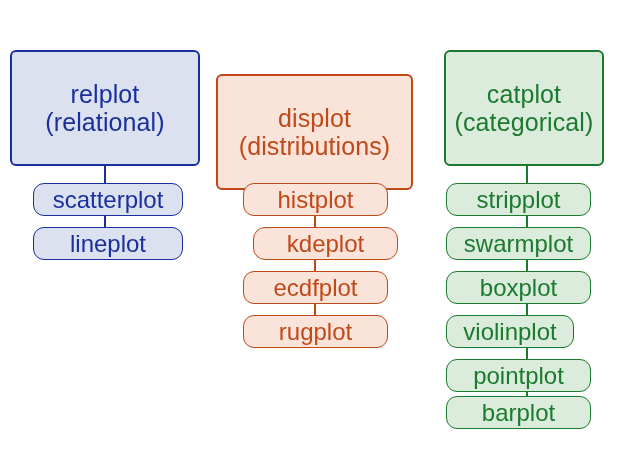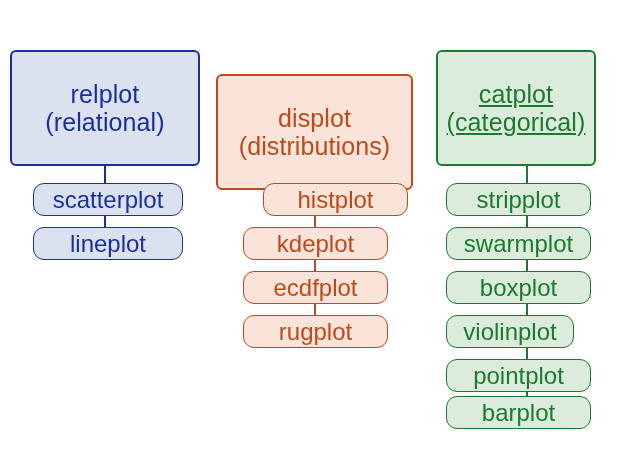--- a/index.html
+++ b/index.html
@@ -124,41 +124,41 @@
     </div>
     <div class="column pal-orange" style="left: 216px; width: 197px;">
       <div class="connector" style="left: 97.5px; top: 166px; height: 17px;"></div>
       <div class="connector" style="left: 97.5px; top: 216px; height: 11px;"></div>
       <div class="connector" style="left: 97.5px; top: 260px; height: 11px;"></div>
       <div class="connector" style="left: 97.5px; top: 304px; height: 11px;"></div>
       <div class="main-box" style="left: 0px; width: 197px; margin-top: 24px;">
         <div class="main-title">displot</div>
         <div class="main-subtitle">(distributions)</div>
       </div>
-      <div class="child-box" style="left: 27px; width: 145px; top: 183px; margin-left: 20px;">
+      <div class="child-box" style="left: 27px; width: 145px; top: 183px;">
         <span>histplot</span>
       </div>
-      <div class="child-box" style="left: 27px; width: 145px; top: 227px;">
+      <div class="child-box" style="left: 37px; width: 145px; top: 227px; border-radius: 12px;">
         <span>kdeplot</span>
       </div>
       <div class="child-box" style="left: 27px; width: 145px; top: 271px; justify-content: center;">
         <span>ecdfplot</span>
       </div>
       <div class="child-box" style="left: 27px; width: 145px; top: 315px;">
         <span>rugplot</span>
       </div>
     </div>
     <div class="column pal-green" style="left: 428px; width: 197px;">
       <div class="connector" style="left: 97.5px; top: 166px; height: 17px;"></div>
       <div class="connector" style="left: 97.5px; top: 216px; height: 11px;"></div>
       <div class="connector" style="left: 97.5px; top: 260px; height: 11px;"></div>
       <div class="connector" style="left: 97.5px; top: 304px; height: 11px;"></div>
       <div class="connector" style="left: 97.5px; top: 348px; height: 11px;"></div>
       <div class="connector" style="left: 97.5px; top: 392px; height: 11px;"></div>
-      <div class="main-box" style="left: 8px; width: 160px; text-decoration: underline;">
+      <div class="main-box" style="left: 16px; width: 160px;">
         <div class="main-title">catplot</div>
         <div class="main-subtitle">(categorical)</div>
       </div>
       <div class="child-box" style="left: 18px; width: 145px; top: 183px;">
         <span>stripplot</span>
       </div>
       <div class="child-box" style="left: 18px; width: 145px; top: 271px;">
         <span>boxplot</span>
       </div>
       <div class="child-box" style="left: 18px; width: 145px; top: 227px;">

